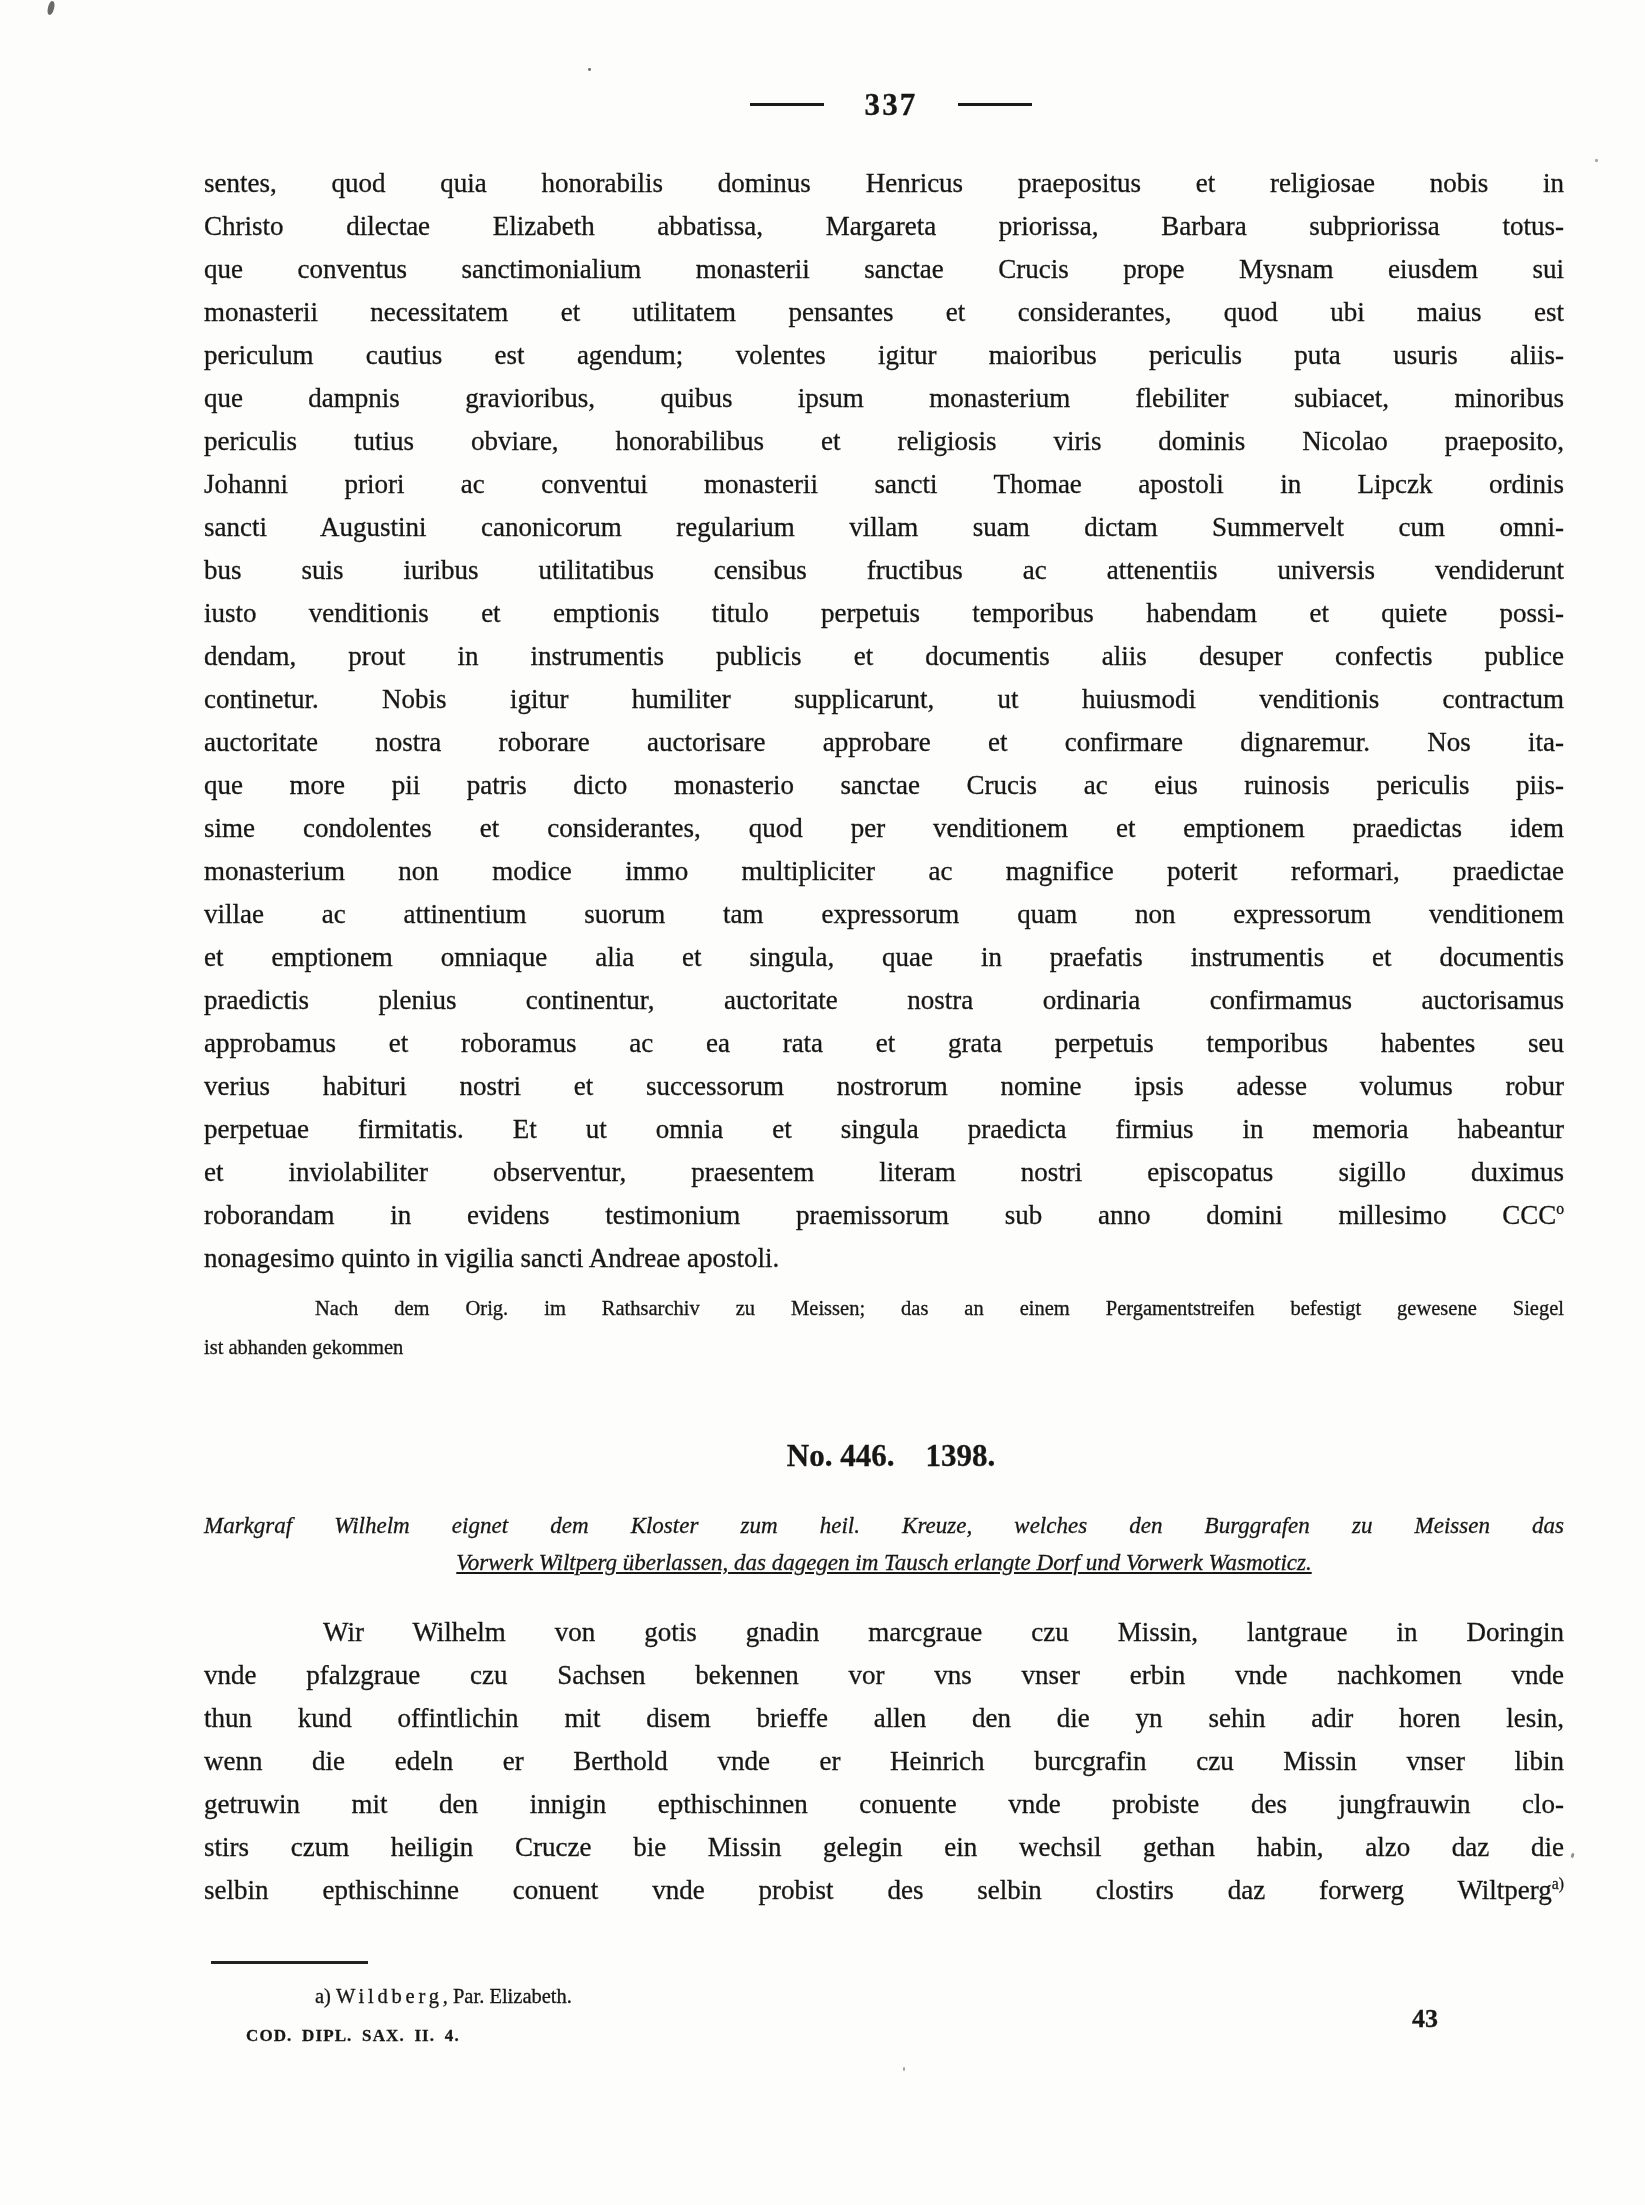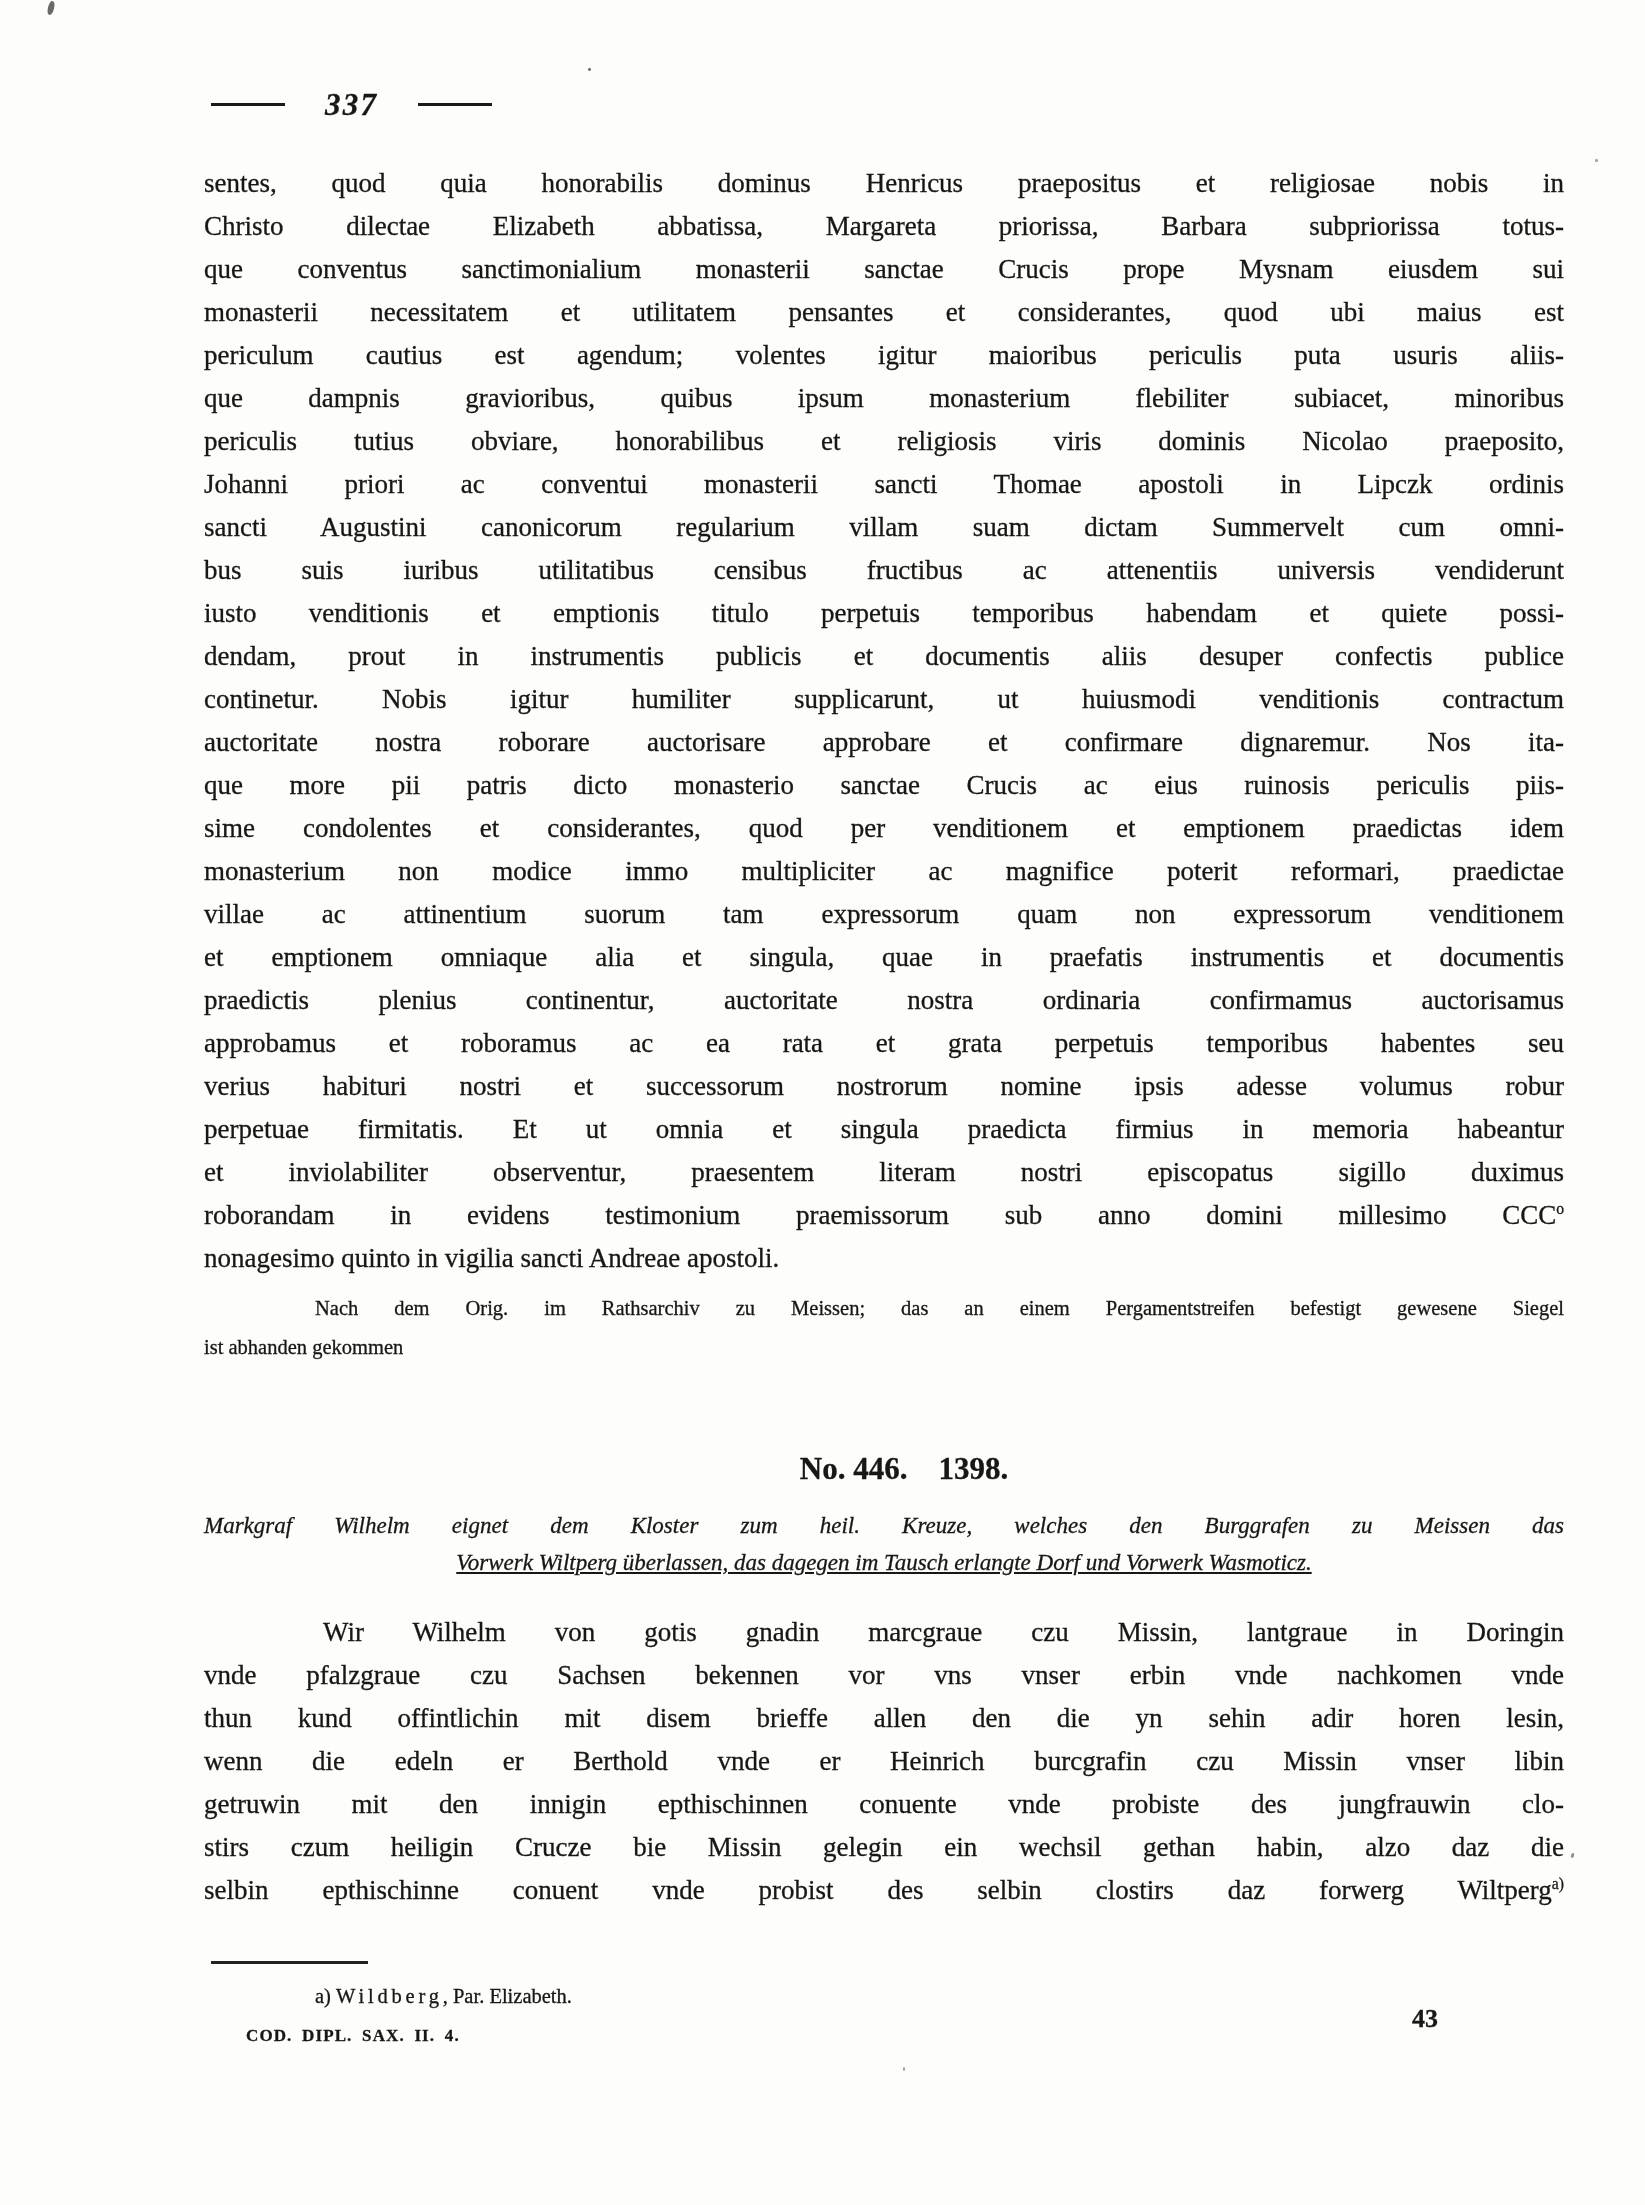--- a/index.html
+++ b/index.html
@@ -7,32 +7,32 @@
     position:relative;
     width:1645px;height:2205px;
     background:#fdfdfc;
     font-family:"Liberation Serif","DejaVu Serif",serif;
     color:#181715;
     overflow:hidden;
     -webkit-text-stroke:0.3px #181715;
   }
   .pagehead{
     position:absolute;left:211px;top:85px;width:1360px;height:39px;
-    display:flex;align-items:center;gap:40px;font-style:italic;
+    display:flex;align-items:center;justify-content:center;gap:40px;
   }
   .pagehead .dash{display:inline-block;width:74px;height:0;border-top:3.8px solid #1b1a18;}
   .pagehead .pnum{font-size:31px;font-weight:bold;line-height:1;letter-spacing:2.2px;}
   .block{position:absolute;left:204px;width:1360px;}
   .tl{text-align:justify;text-align-last:justify;}
   .tl.noj{text-align:left;text-align-last:left;}
   .tl.center{text-align:center;text-align-last:center;text-decoration:underline;}
   .latin{top:162px;font-size:27px;line-height:43px;}
   .note{top:1289px;font-size:20.5px;line-height:39px;}
   .heading{
-    position:absolute;left:211px;top:1439px;width:1360px;margin:13px;
+    position:absolute;left:211px;top:1439px;width:1360px;margin:0;
     font-size:31px;font-weight:bold;text-align:center;line-height:1.1;
   }
   .summary{top:1507px;font-size:23px;line-height:37px;font-style:italic;}
   .german{top:1611px;font-size:27px;line-height:43px;}
   .fnrule{position:absolute;left:211px;top:1961px;width:157px;height:0;border-top:3.8px solid #232220;}
   .fnote{top:1984px;font-size:20.5px;line-height:25px;}
   .fnote .sp{letter-spacing:3.8px;}
   sup{font-size:58%;vertical-align:super;line-height:0;}
   .codline{
     position:absolute;left:246px;top:2026px;

